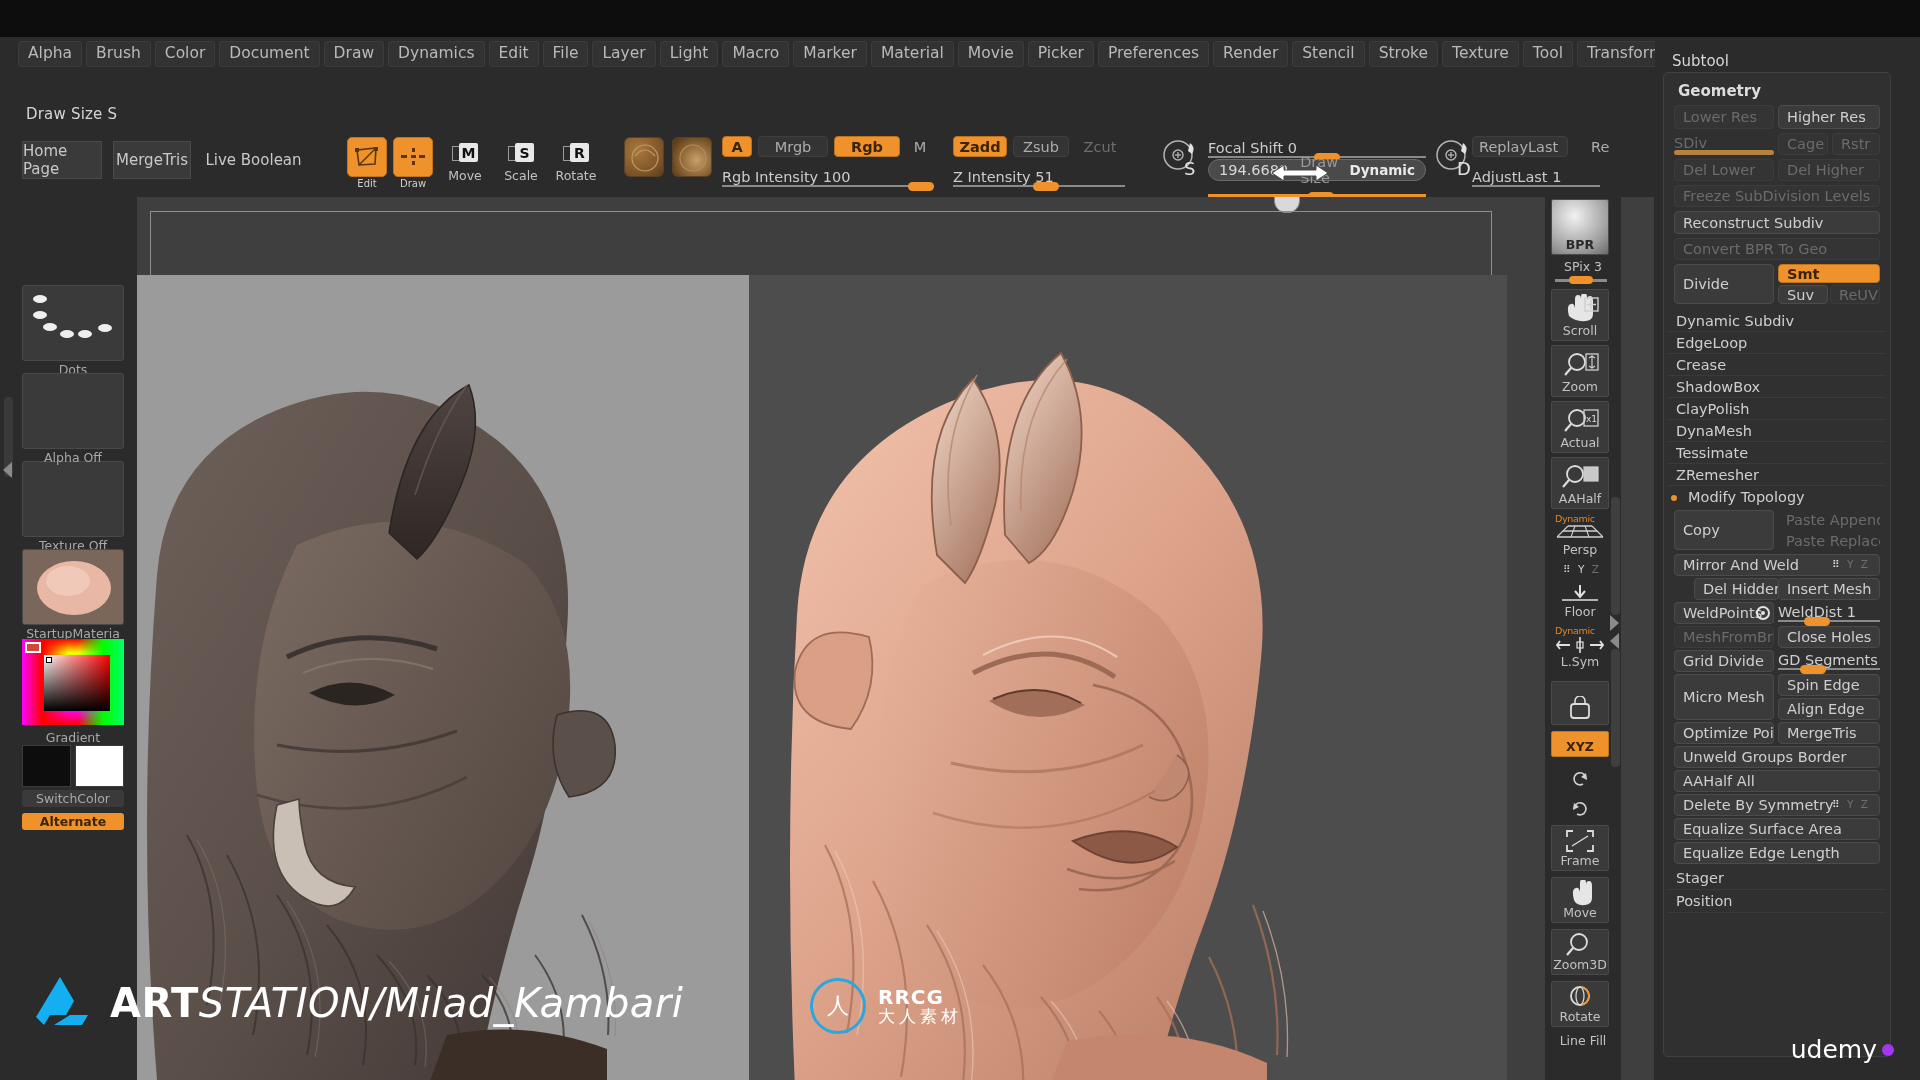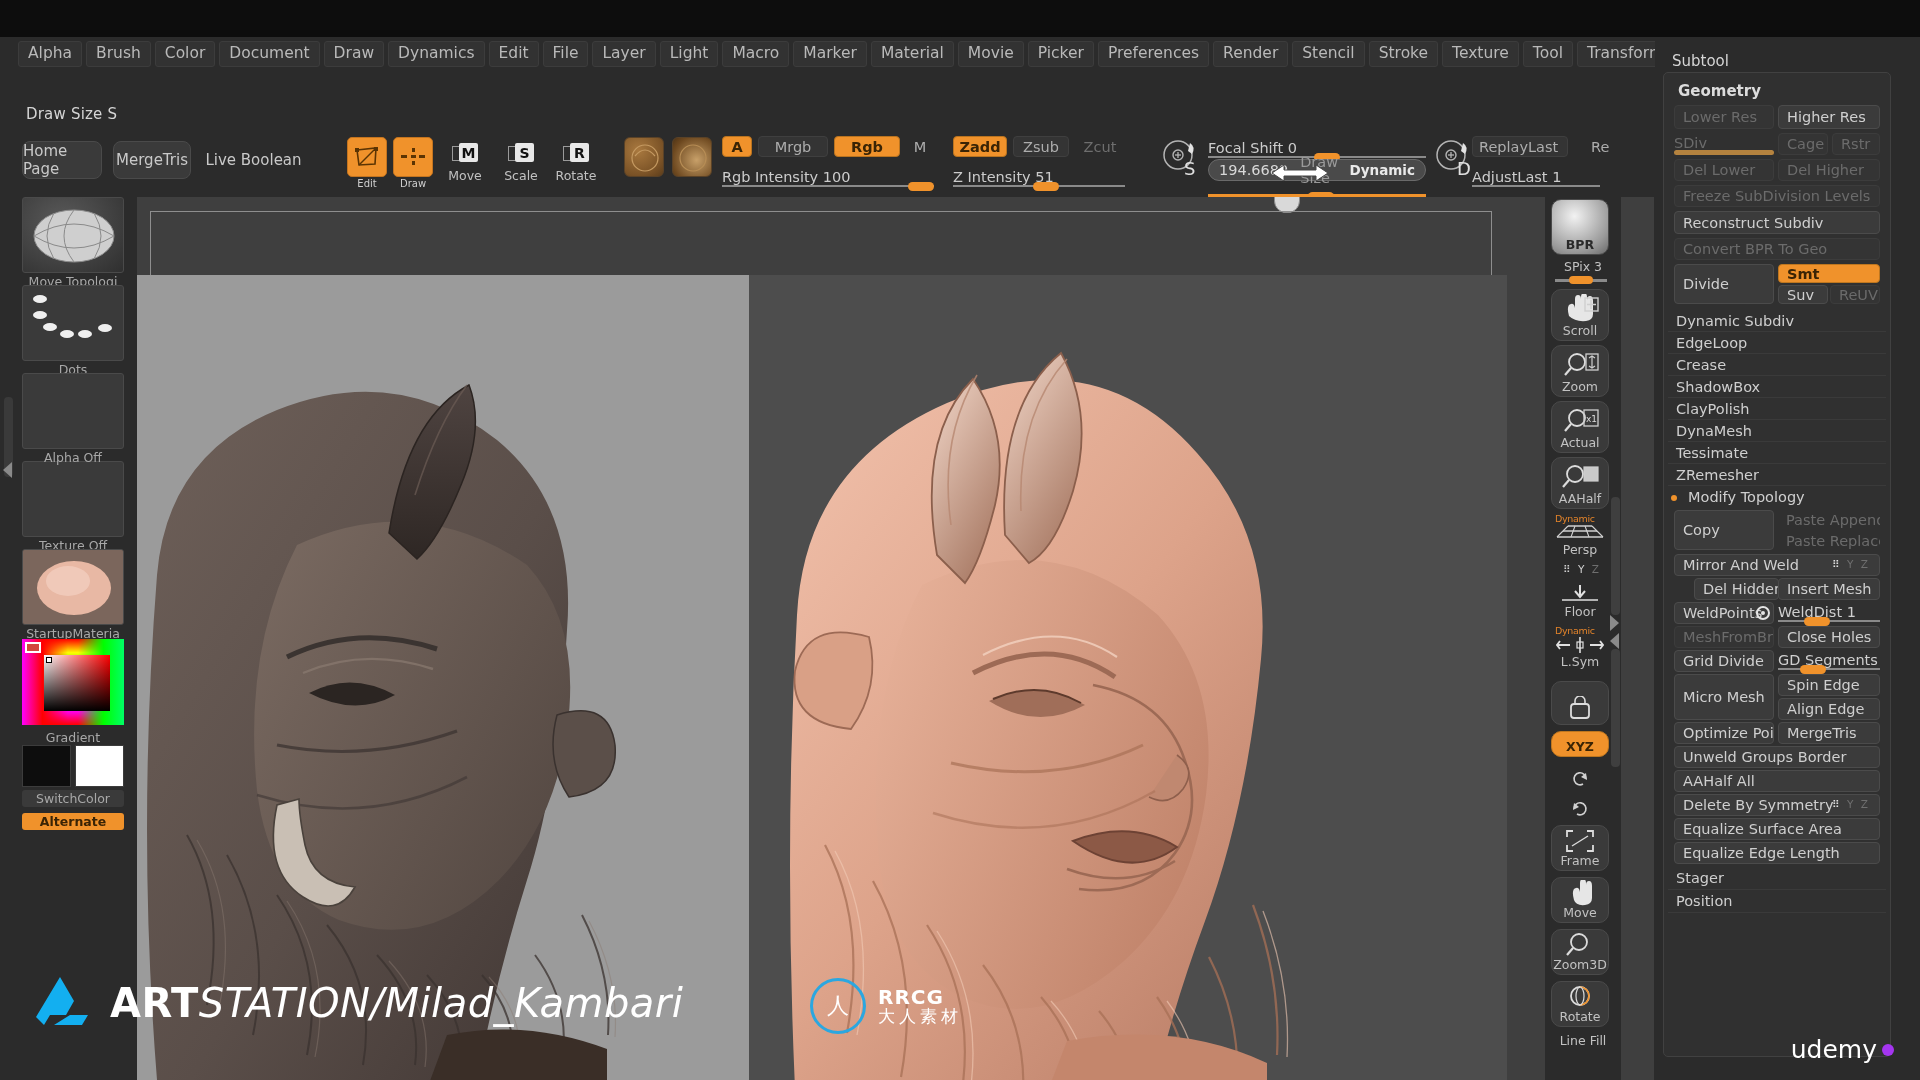--- a/index.html
+++ b/index.html
@@ -22,21 +22,21 @@
     border-radius:3px; padding:3px 9px 4px 9px; line-height:17px; white-space:nowrap;
     cursor:default;
   }
 
   
   .drawsize-lbl { position:absolute; left:26px; top:105px; font-size:15px; color:#d5d5d5; letter-spacing:.2px; }
 
   
   .toolbar { position:absolute; left:0; top:125px; width:1920px; height:72px; background:#2b2b2b; }
   .tb-btn {
-    position:absolute; background:#3a3a3a; border:1px solid #4a4a4a; border-radius:8px;
+    position:absolute; background:#3a3a3a; border:1px solid #4a4a4a; border-radius:0;
     color:#c9c9c9; font-size:15px; display:flex; align-items:center; justify-content:center;
   }
   .icon-sq {
     position:absolute; width:40px; height:40px; border-radius:5px;
     display:flex; flex-direction:column; align-items:center; justify-content:center;
   }
   .icon-sq.orange { background:#f0922b; border:1px solid #c4741f; }
   .icon-sq .cap { font-size:10px; color:#cfcfcf; position:absolute; bottom:-13px; width:60px; text-align:center; }
   .icon-sq.orange .cap { color:#cfcfcf; }
   .matball { position:absolute; width:40px; height:40px; border-radius:6px; border:1px solid #5a4227; }
@@ -83,21 +83,21 @@
   .shelf-thumb { width:102px; height:76px; background:#3a3a3a; border:1px solid #4a4a4a; border-radius:3px; overflow:hidden; position:relative; }
   .shelf-cap { font-size:12.5px; color:#a8a8a8; text-align:center; margin-top:1px; white-space:nowrap; overflow:hidden; }
 
   .colorpicker { position:absolute; left:22px; width:102px; height:86px; }
   .swatchrow { position:absolute; left:22px; width:102px; height:42px; }
 
   
   .rail { position:absolute; left:1545px; top:197px; width:76px; height:883px; background:#2b2b2b; }
   .rail-btn {
     position:absolute; left:6px; width:58px; background:#3a3a3a; border:1px solid #4a4a4a;
-    border-radius:10px; display:flex; flex-direction:column; align-items:center; justify-content:flex-end;
+    border-radius:2px; display:flex; flex-direction:column; align-items:center; justify-content:flex-end;
   }
   .rail-cap { font-size:12.5px; color:#c2c2c2; line-height:14px; padding-bottom:2px; }
   .rail-lbl { position:absolute; left:0; width:76px; text-align:center; font-size:12.5px; color:#c2c2c2; }
   .rail-slider { position:absolute; left:10px; width:52px; height:3px; background:#8a8a8a; }
   .rail-knob { position:absolute; width:24px; height:8px; border-radius:4px; background:#f0922b; }
   .tiny-orange { position:absolute; font-size:9.5px; color:#e2832a; letter-spacing:-.3px; }
 
   
   .rpanel { position:absolute; left:1655px; top:40px; width:244px; height:1040px; background:#2b2b2b; }
   .rpanel-title { position:absolute; left:17px; top:12px; font-size:15px; color:#d5d5d5; }
@@ -306,33 +306,20 @@
     <div class="pill off" style="left:1584px; top:11px; width:28px; justify-content:flex-start; padding-left:6px; background:transparent; border-color:transparent;">Re</div>
     <div class="slider" style="left:1472px; top:42px; width:128px;">
       <span class="lbl"><span>AdjustLast</span>
       <span>1</span></span>
       <div class="track"></div>
     </div>
   </div>
 
   <div class="leftshelf">
 
-    <div class="shelf-item" style="top:0px;">
-      <div class="shelf-thumb" style="background:radial-gradient(ellipse at 40% 32%, #5a5a5a, #2f2f2f);">
-        <svg width="102" height="76" viewBox="0 0 102 76">
-          <ellipse cx="51" cy="38" rx="40" ry="26" fill="#cfcfcf" stroke="#8c8c8c"></ellipse>
-          <path d="M11 38 q40 -24 80 0" fill="none" stroke="#8a8a8a"></path>
-          <path d="M11 38 q40 24 80 0" fill="none" stroke="#8a8a8a"></path>
-          <path d="M51 12 q-20 26 0 52" fill="none" stroke="#8a8a8a"></path>
-          <path d="M31 15 q-14 23 0 46" fill="none" stroke="#8a8a8a"></path>
-          <path d="M71 15 q14 23 0 46" fill="none" stroke="#8a8a8a"></path>
-        </svg>
-      </div>
-      <div class="shelf-cap">Move Topologi</div>
-    </div>
 
     <div class="shelf-item" style="top:88px;">
       <div class="shelf-thumb">
         <svg width="102" height="76" viewBox="0 0 102 76">
           <ellipse cx="17" cy="13" rx="7" ry="4" fill="#efefef"></ellipse>
           <ellipse cx="17" cy="29" rx="7" ry="4" fill="#efefef"></ellipse>
           <ellipse cx="27" cy="41" rx="7" ry="4" fill="#efefef"></ellipse>
           <ellipse cx="44" cy="48" rx="7" ry="4" fill="#efefef"></ellipse>
           <ellipse cx="62" cy="48" rx="7" ry="4" fill="#efefef"></ellipse>
           <ellipse cx="82" cy="42" rx="7" ry="4" fill="#efefef"></ellipse>

